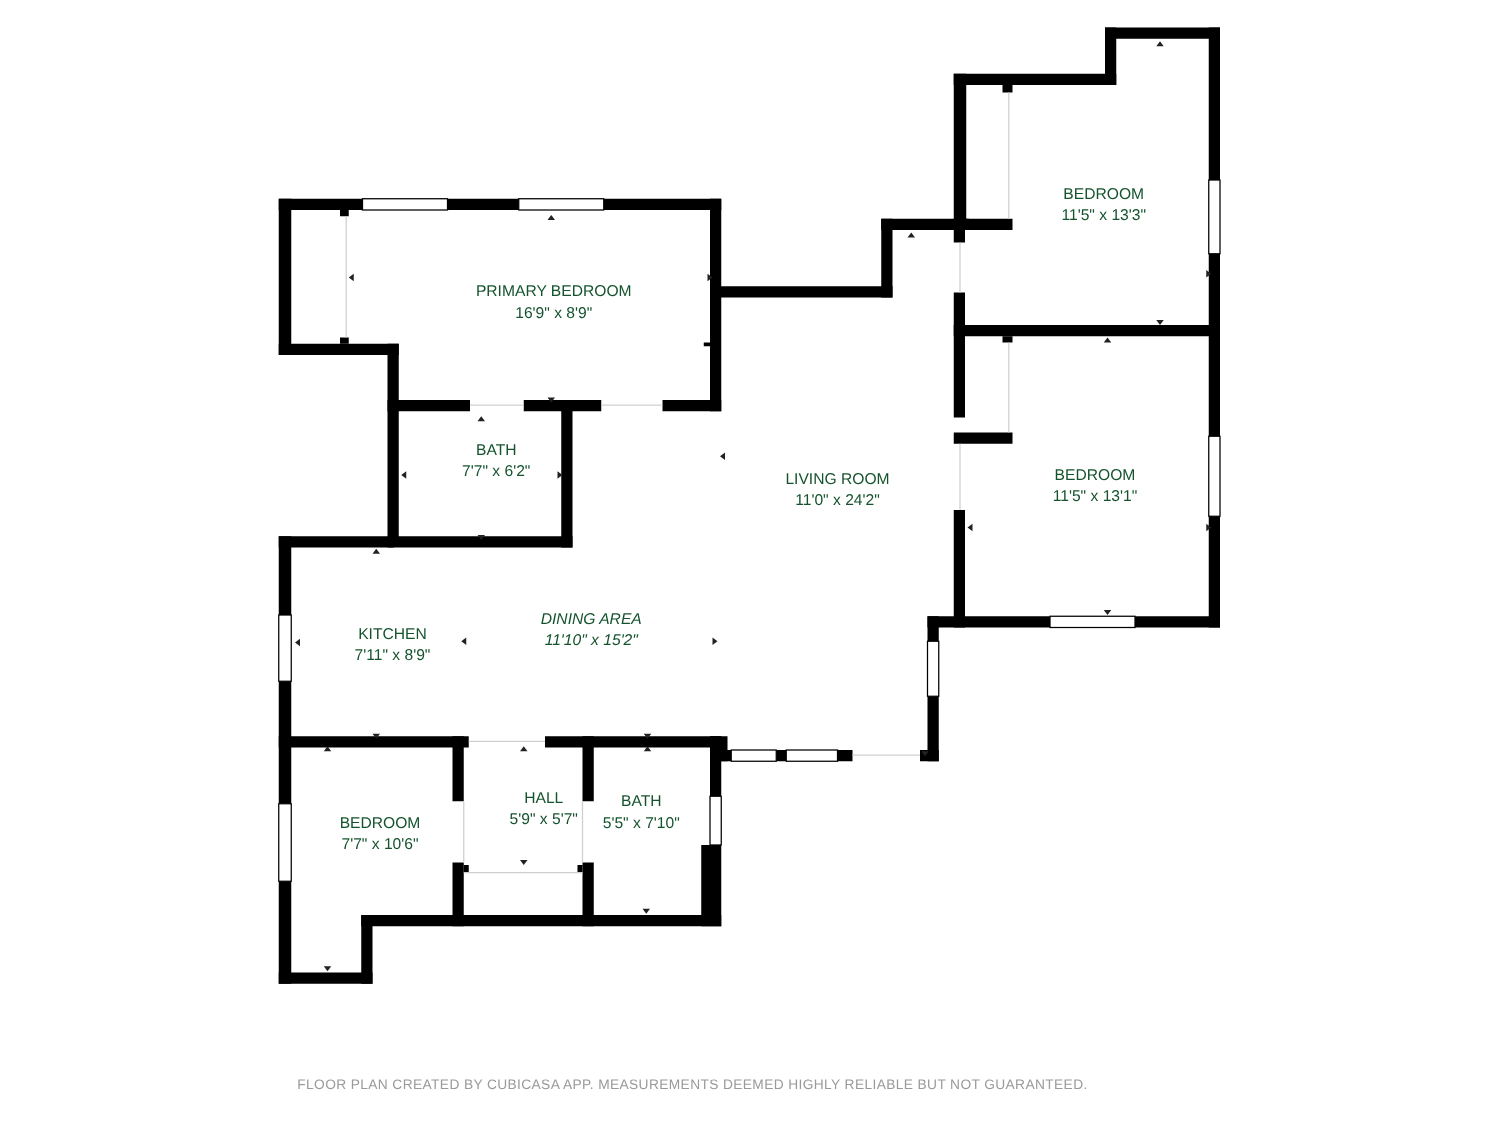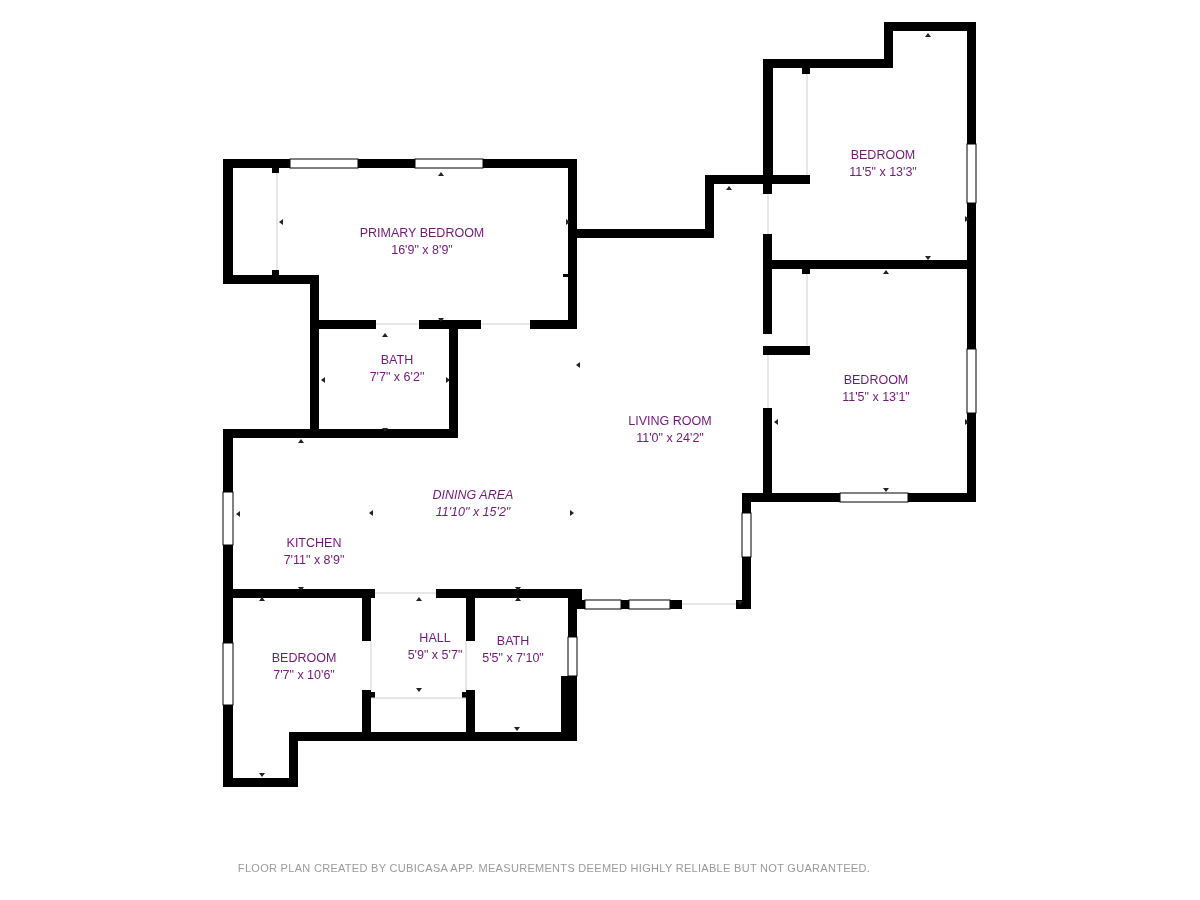--- a/index.html
+++ b/index.html
@@ -1,18 +1,18 @@
 <!DOCTYPE html>
 <html><head>
 <meta charset="utf-8">
 <style>
   html, body { margin:0; padding:0; background:#ffffff; }
   body { width:1200px; height:900px; position:relative; overflow:hidden; font-family:"Liberation Sans", sans-serif; }
   #plan { position:absolute; left:0; top:0; width:1200px; height:900px; }
-  .room-label { position:absolute; transform:translate(-50%,-50%); text-align:center; color:#701a75; font-size:12.5px; line-height:17px; white-space:nowrap; }
+  .room-label { position:absolute; transform:translate(-50%,-50%); text-align:center; color:#14532d; font-size:12.5px; line-height:17px; white-space:nowrap; }
   .room-label .name, .room-label .dims { display:block; }
   .footer { position:absolute; left:0; width:1108px; top:862px; text-align:center; font-size:11px; letter-spacing:0.3px; color:#9a9a9a; }
 </style>
 </head>
 <body>
 
 <svg id="plan" viewBox="0 0 1200 900" xmlns="http://www.w3.org/2000/svg">
   <g fill="#000">
 
     <rect x="223" y="159" width="354" height="9"></rect>
@@ -134,41 +134,41 @@
     <polygon points="262,597 259,601 265,601"></polygon>
     <polygon points="419,597 416,601 422,601"></polygon>
     <polygon points="518,597 515,601 521,601"></polygon>
     <polygon points="419,692 416,688 422,688"></polygon>
     <polygon points="517,731 514,727 520,727"></polygon>
     <polygon points="262,777 259,773 265,773"></polygon>
     <polygon points="740,605 737,601 743,601"></polygon>
   </g>
 </svg>
 
-<div class="room-label" style="left:422px; top:242px;">
+<div class="room-label" style="left:443px; top:242px;">
   <span class="name">PRIMARY BEDROOM</span>
   <span class="dims">16'9" x 8'9"</span>
 </div>
 <div class="room-label" style="left:883px; top:164px;">
   <span class="name">BEDROOM</span>
   <span class="dims">11'5" x 13'3"</span>
 </div>
 <div class="room-label" style="left:876px; top:389px;">
   <span class="name">BEDROOM</span>
   <span class="dims">11'5" x 13'1"</span>
 </div>
 <div class="room-label" style="left:397px; top:369px;">
   <span class="name">BATH</span>
   <span class="dims">7'7" x 6'2"</span>
 </div>
-<div class="room-label" style="left:670px; top:430px;">
+<div class="room-label" style="left:670px; top:392px;">
   <span class="name">LIVING ROOM</span>
   <span class="dims">11'0" x 24'2"</span>
 </div>
-<div class="room-label" style="left:314px; top:516px;margin-top:36px;">
+<div class="room-label" style="left:314px; top:516px;">
   <span class="name">KITCHEN</span>
   <span class="dims">7'11" x 8'9"</span>
 </div>
 <div class="room-label" style="left:473px; top:504px;font-style:italic;">
   <span class="name">DINING AREA</span>
   <span class="dims">11'10" x 15'2"</span>
 </div>
 <div class="room-label" style="left:304px; top:667px;">
   <span class="name">BEDROOM</span>
   <span class="dims">7'7" x 10'6"</span>

